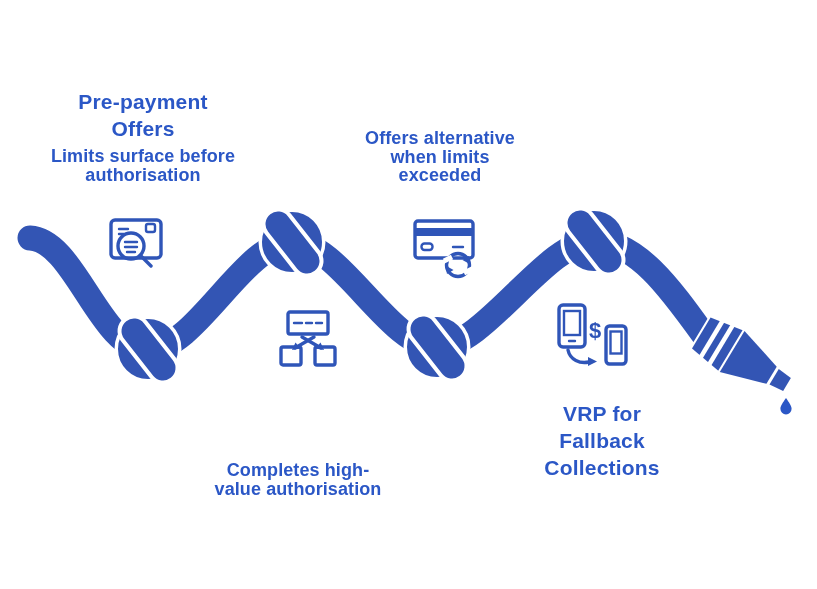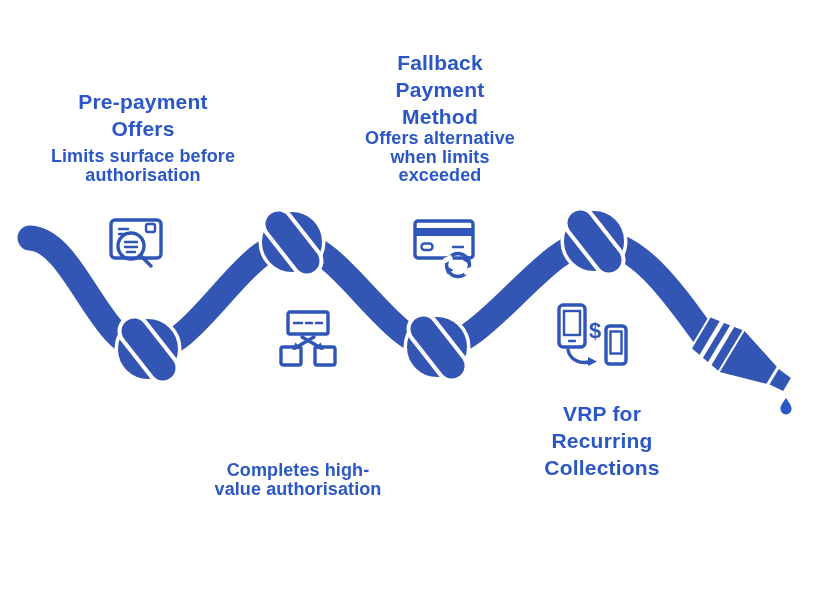--- a/index.html
+++ b/index.html
@@ -137,27 +137,24 @@
     <rect class="ic-thin" x="56.5" y="29.5" width="11" height="22"></rect>
     <path class="ic" d="M14 48 C16 58 26 62 35 60" fill="none"></path>
     <polygon class="ic-fill" points="34,55 43,59.5 34,64"></polygon>
   </svg>
 
   <div class="txt title s1t">Pre-payment
 Offers</div>
   <div class="txt subtitle s1s">Limits surface before
 authorisation</div>
 
-  <div class="txt title s2t">Fallback
-Payment
-Method</div>
   <div class="txt subtitle s2s">Offers alternative
 when limits
 exceeded</div>
 
   <div class="txt subtitle s3s">Completes high-
 value authorisation</div>
 
   <div class="txt title s4t">VRP for
-Recurring
+Fallback
 Collections</div>
 
 </div>
 
 </body></html>

